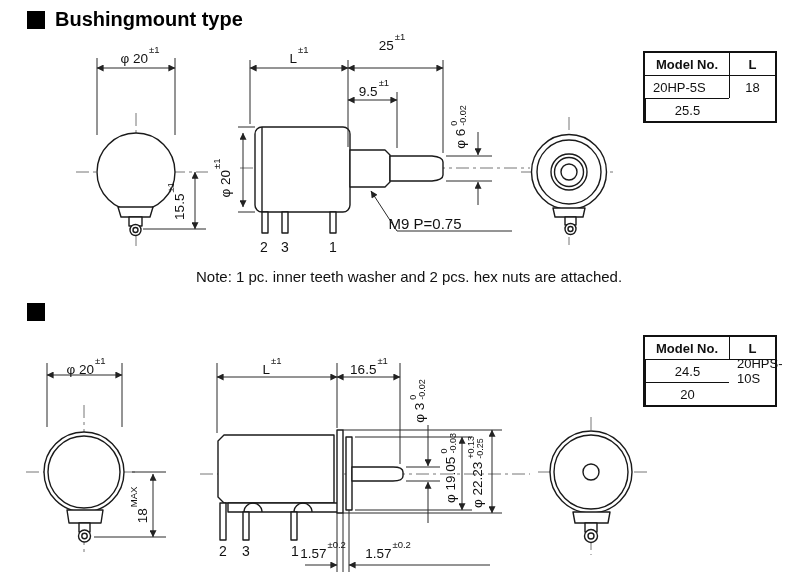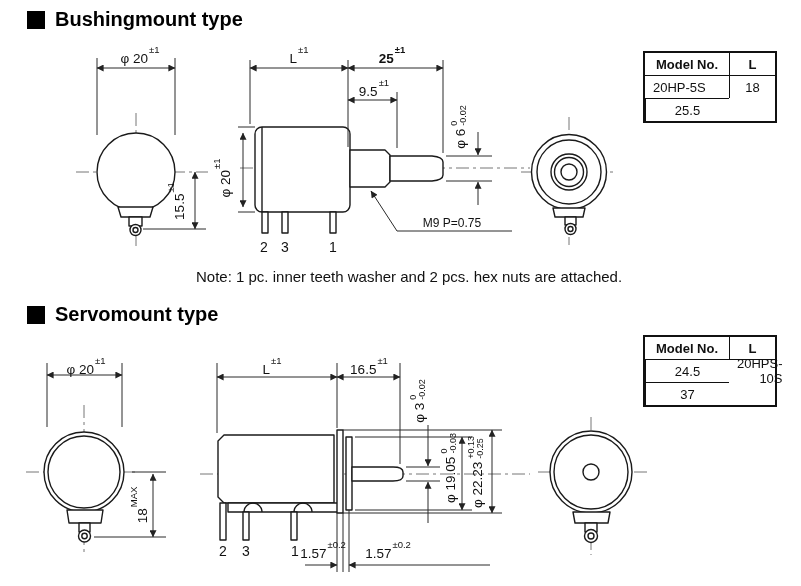--- a/index.html
+++ b/index.html
@@ -11,21 +11,21 @@
   .sq{width:18px;height:18px;background:#000;flex:0 0 auto;}
   .lbl{position:absolute;font-size:13.5px;white-space:nowrap;color:#111;
        transform:translate(-50%,-50%);line-height:1;}
   .lbl.rot{transform:translate(-50%,-50%) rotate(-90deg);}
   .lbl sup{font-size:9.5px;position:relative;top:-4.5px;margin-left:1px;}
   .tstack{display:inline-flex;flex-direction:column;font-size:9px;line-height:9px;
           margin-left:3px;vertical-align:middle;transform:translateY(-2px);text-align:left;}
   .pin{font-size:14px;}
   .note{position:absolute;font-size:15px;color:#111;white-space:nowrap;}
   .spec-table{position:absolute;display:grid;grid-template-columns:84px 46px;
-              border:2px solid #111;background:#fff;font-size:13px;text-align:right;}
+              border:2px solid #111;background:#fff;font-size:13px;}
   .spec-table .cell{height:22px;display:flex;align-items:center;
                     border-top:1px solid #111;border-left:1px solid #111;}
   .spec-table .cell.r0{border-top:none;}
   .spec-table .cell.cA{border-left:none;justify-content:flex-start;padding-left:8px;}
   .spec-table .cell.cB{justify-content:center;}
   .spec-table .cell.hdr{font-weight:bold;justify-content:center;padding-left:0;}
   line,path,rect,circle,polygon,polyline{vector-effect:non-scaling-stroke;}
   .ol{stroke:#1a1a1a;stroke-width:1.4;fill:none;stroke-linejoin:round;}
   .olf{stroke:#1a1a1a;stroke-width:1.4;fill:#fff;stroke-linejoin:round;}
   .dim{stroke:#2a2a2a;stroke-width:1;fill:none;}
@@ -100,33 +100,33 @@
 
     <line class="dim" x1="187" y1="191" x2="161" y2="151" marker-end="url(#ar)"></line>
     <line class="dim" x1="187" y1="191" x2="302" y2="191"></line>
   </svg>
   <div class="lbl rot" style="left:224px;top:178px;">
     <span>φ 20</span><sup>±1</sup>
   </div>
   <div class="lbl" style="left:299px;top:57px;">
     <span>L</span><sup>±1</sup>
   </div>
-  <div class="lbl" style="left:392px;top:57px;font-weight:bold;">
+  <div class="lbl" style="left:392px;top:44px;">
     <span>25</span><sup>±1</sup>
   </div>
   <div class="lbl" style="left:374px;top:90px;">
     <span>9.5</span><sup>±1</sup>
   </div>
   <div class="lbl rot" style="left:461px;top:127px;">
     <span>φ 6</span><span class="tstack">
         <span>0</span>
         <span>-0.02</span>
       </span>
   </div>
-  <div class="lbl" style="left:452px;top:223px;font-size:12px;">M9 P=0.75</div>
+  <div class="lbl" style="left:425px;top:223px;font-size:15px;">M9 P=0.75</div>
   <div class="lbl pin" style="left:264px;top:247px;">2</div>
   <div class="lbl pin" style="left:285px;top:247px;">3</div>
   <div class="lbl pin" style="left:333px;top:247px;">1</div>
 
   <svg style="left:505px;top:105px;" width="130" height="150">
     <line class="cl" x1="64" y1="12" x2="64" y2="140"></line>
     <line class="cl" x1="16" y1="67" x2="112" y2="67"></line>
     <circle class="olf" cx="64" cy="67" r="37.5"></circle>
     <circle class="ol" cx="64" cy="67" r="32"></circle>
     <circle class="ol" cx="64" cy="67" r="18"></circle>
@@ -143,21 +143,20 @@
     <div class="cell r0 cB hdr">L</div>
     <div class="cell cA">20HP-5S</div>
     <div class="cell cB">18</div>
     <div class="cell cB">25.5</div>
   </div>
 
   <div class="note" style="left:196px;top:268px;">Note: 1 pc. inner teeth washer and 2 pcs. hex nuts are attached.</div>
 
   <div class="sec-head" style="left:27px;top:303px;">
     <span class="sq"></span>
-    <span>Servomount type</span>
   </div>
 
   <svg style="left:20px;top:355px;" width="185" height="205">
     <line class="dim" x1="27" y1="8" x2="27" y2="72"></line>
     <line class="dim" x1="102" y1="8" x2="102" y2="72"></line>
     <line class="dim" x1="27" y1="20" x2="102" y2="20" marker-start="url(#ar)" marker-end="url(#ar)"></line>
     <line class="cl" x1="64" y1="50" x2="64" y2="197"></line>
     <line class="cl" x1="6" y1="117" x2="116" y2="117"></line>
     <circle class="olf" cx="64" cy="117" r="40"></circle>
     <circle class="ol" cx="64" cy="117" r="36"></circle>
@@ -259,16 +258,16 @@
     <rect class="olf" x="50" y="118" width="12" height="9"></rect>
     <circle class="olf" cx="56" cy="131" r="6.5"></circle>
     <circle class="ol" cx="56" cy="131" r="3"></circle>
   </svg>
 
   <div class="spec-table" style="left:643px;top:335px;">
     <div class="cell r0 cA hdr">Model No.</div>
     <div class="cell r0 cB hdr">L</div>
     <div class="cell cB">24.5</div>
     <div class="cell cA">20HPS-10S</div>
-    <div class="cell cB">37</div>
+    <div class="cell cB">20</div>
   </div>
 
 </div>
 
 </body></html>

